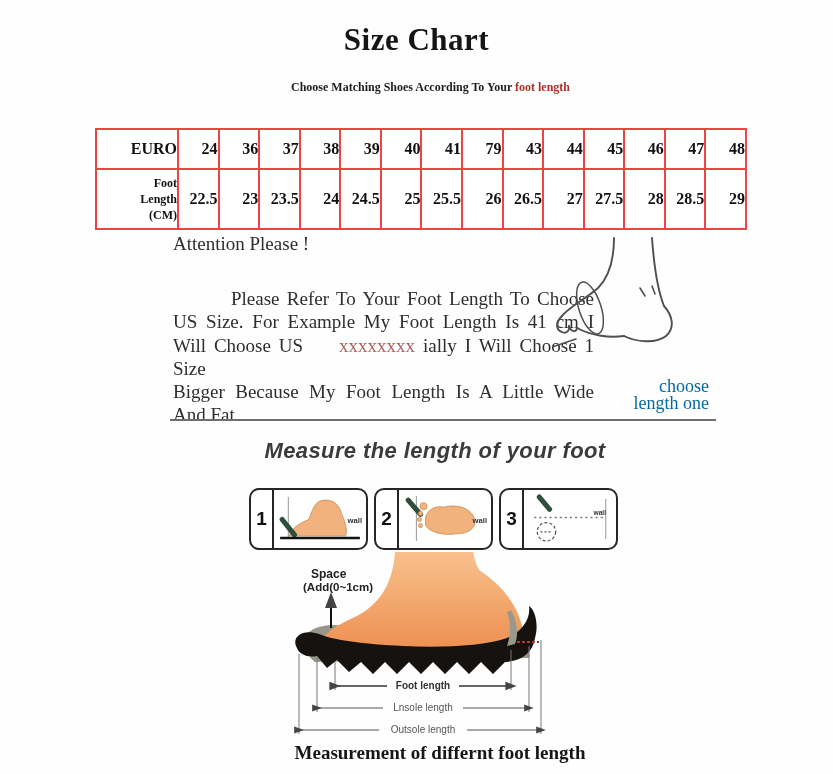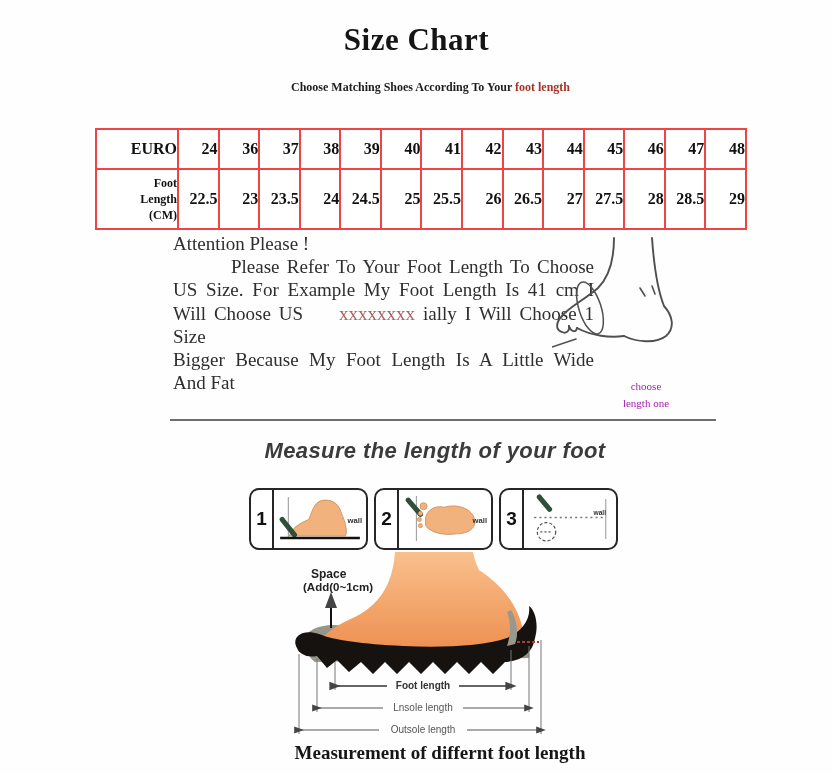--- a/index.html
+++ b/index.html
@@ -29,27 +29,27 @@
   table.size .hdrcol{width:80px;}
   table.size tr.r1{height:40px;}
   table.size tr.r2{height:60px;}
   table.size .hdr3 span{display:block;font-size:12px;line-height:16px;}
   
   .attention{
     position:absolute;left:173px;top:232px;width:421px;
     font-size:19px;line-height:23.2px;color:#2e2e2e;
   }
   .attention .jline{text-align:justify;text-align-last:justify;}
-  .attention .indent{padding-left:58px;}
+  .attention .indent{padding-left:58px;margin-top:32px;}
   .attention .red{color:#b06060;margin-left:28px;}
   
   .foot-sketch{position:absolute;left:552px;top:236px;}
   .choose-note{
-    position:absolute;left:583px;top:378px;width:126px;text-align:center;
-    font-size:11px;line-height:17px;color:#a21caf;
+    position:absolute;left:583px;top:378px;width:126px;text-align:right;
+    font-size:18px;line-height:17px;color:#0369a1;
   }
   .divider{position:absolute;left:170px;top:419px;width:546px;height:2px;background:#6e6e6e;}
   
   .measure-heading{
     position:absolute;top:438px;left:0;width:870px;text-align:center;
     font-family:"Liberation Sans", sans-serif;font-style:italic;font-weight:bold;
     font-size:22px;color:#3b3b3b;letter-spacing:.4px;
   }
   
   .steps{position:absolute;left:249px;top:488px;display:flex;gap:6px;}
@@ -85,21 +85,21 @@
     <tbody>
         <tr class="r1">
       <th class="hdrcol">EURO</th>
     <td>24</td>
           <td>36</td>
           <td>37</td>
           <td>38</td>
           <td>39</td>
           <td>40</td>
           <td>41</td>
-          <td>42</td>
+          <td>79</td>
           <td>43</td>
           <td>44</td>
           <td>45</td>
           <td>46</td>
           <td>47</td>
           <td>48</td>
         </tr>
     <tr class="r2">
       <th class="hdrcol hdr3">
         <span>Foot</span>

